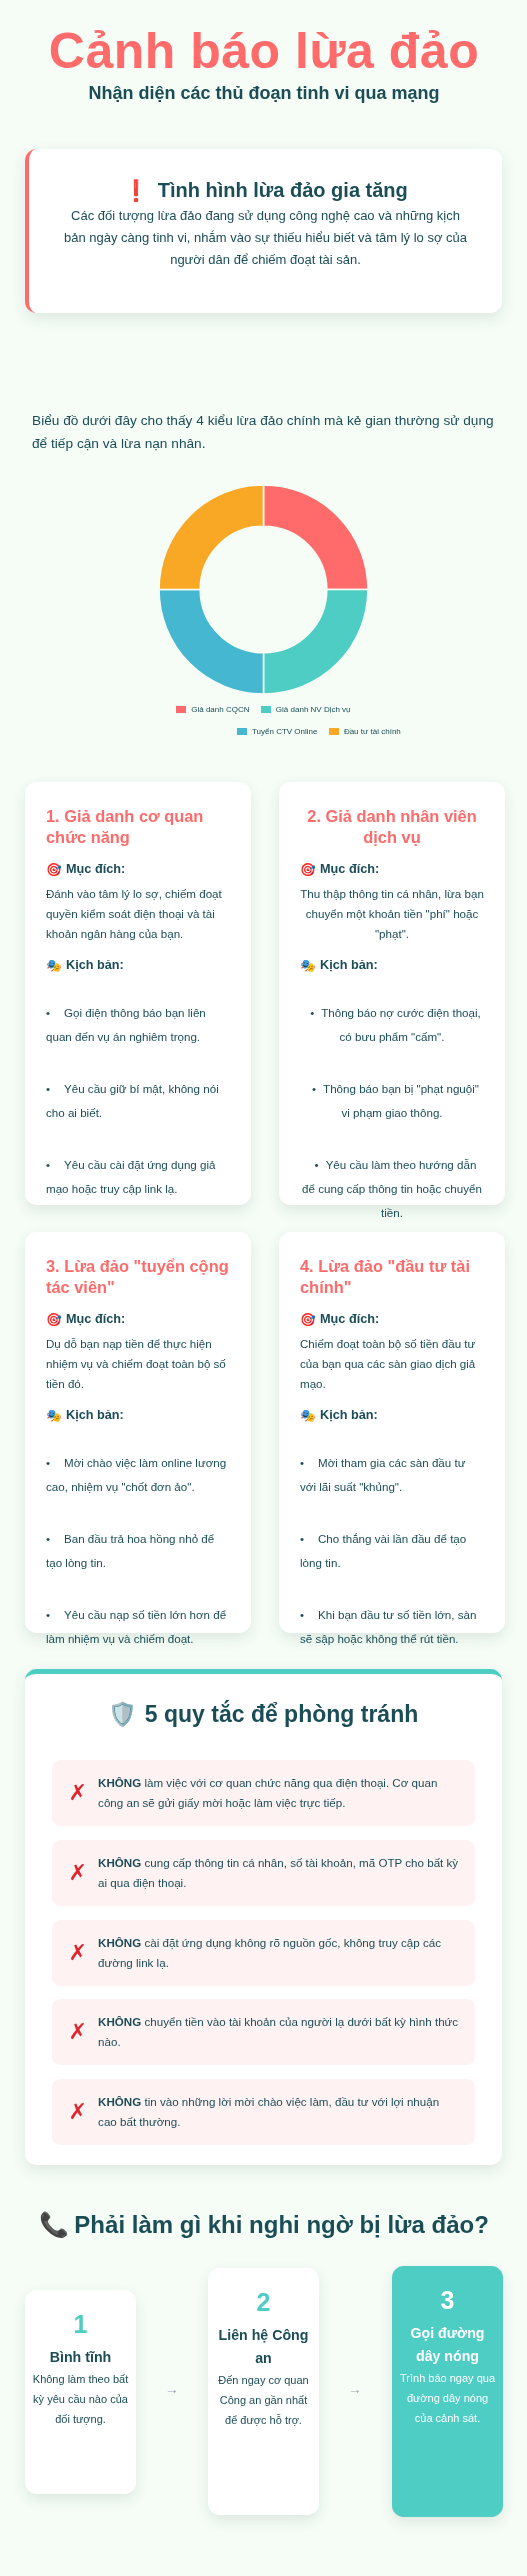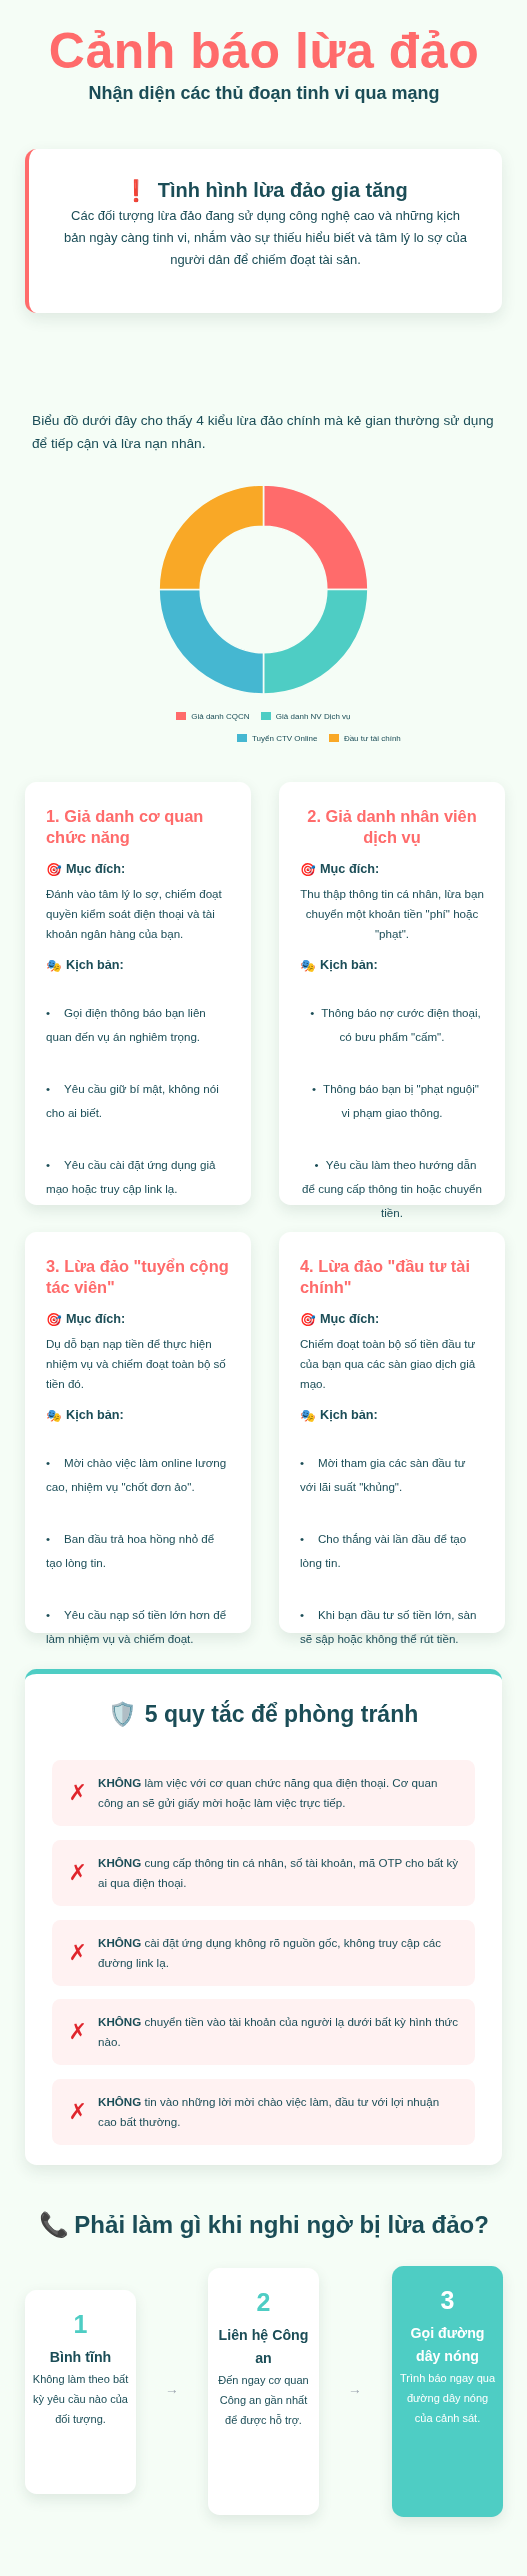--- a/index.html
+++ b/index.html
@@ -19,21 +19,21 @@
   .alert-title .excl { color: #e0262d; font-size: 21px; font-weight: 700; }
   .alert-text { margin-top: 2px; font-size: 13px; line-height: 22px; color: #1b4d57; }
 
   .sec-title { position: absolute; top: 356px; left: 0; width: 528px; text-align: center;
     font-size: 26px; font-weight: 700; color: #1b4d57; }
   .sec-desc { position: absolute; top: 409px; left: 32px; width: 464px; text-align: left;
     font-size: 13.7px; line-height: 23px; color: #1b4d57; }
 
   .donut { position: absolute; left: 158px; top: 484px; width: 211px; height: 211px; }
   .legend { position: absolute; top: 705px; left: 79px; width: 369px; font-size: 8px; color: #1b4d57; }
-  .legend-row { display: flex; justify-content: center; gap: 11.6px; height: 22px; align-items: center; }
+  .legend-row { display: flex; justify-content: center; gap: 11.6px; height: 22px; align-items: flex-start; }
   .legend-row.r2 { padding-left: 111px; }
   .legend-item { display: flex; align-items: center; gap: 5.3px; }
   .swatch { width: 9.5px; height: 7.4px; display: inline-block; }
 
   .scam-card { position: absolute; background: #fff; border-radius: 11.6px; width: 226px;
     box-shadow: 0 5.3px 13.7px rgba(30,60,50,0.10); padding: 24px 21px 7px 21px; }
   .scam-title { font-size: 16.4px; font-weight: 700; color: #ff6b6b; line-height: 21px; }
   .scam-label { margin-top: 13.7px; font-size: 12.7px; font-weight: 700; color: #1b4d57; display: flex; align-items: center; gap: 4.2px; }
   .scam-text { margin-top: 7.4px; font-size: 11.6px; line-height: 20px; color: #1b4d57; }
   .scam-list { list-style: none; margin-top: 5.3px; }

